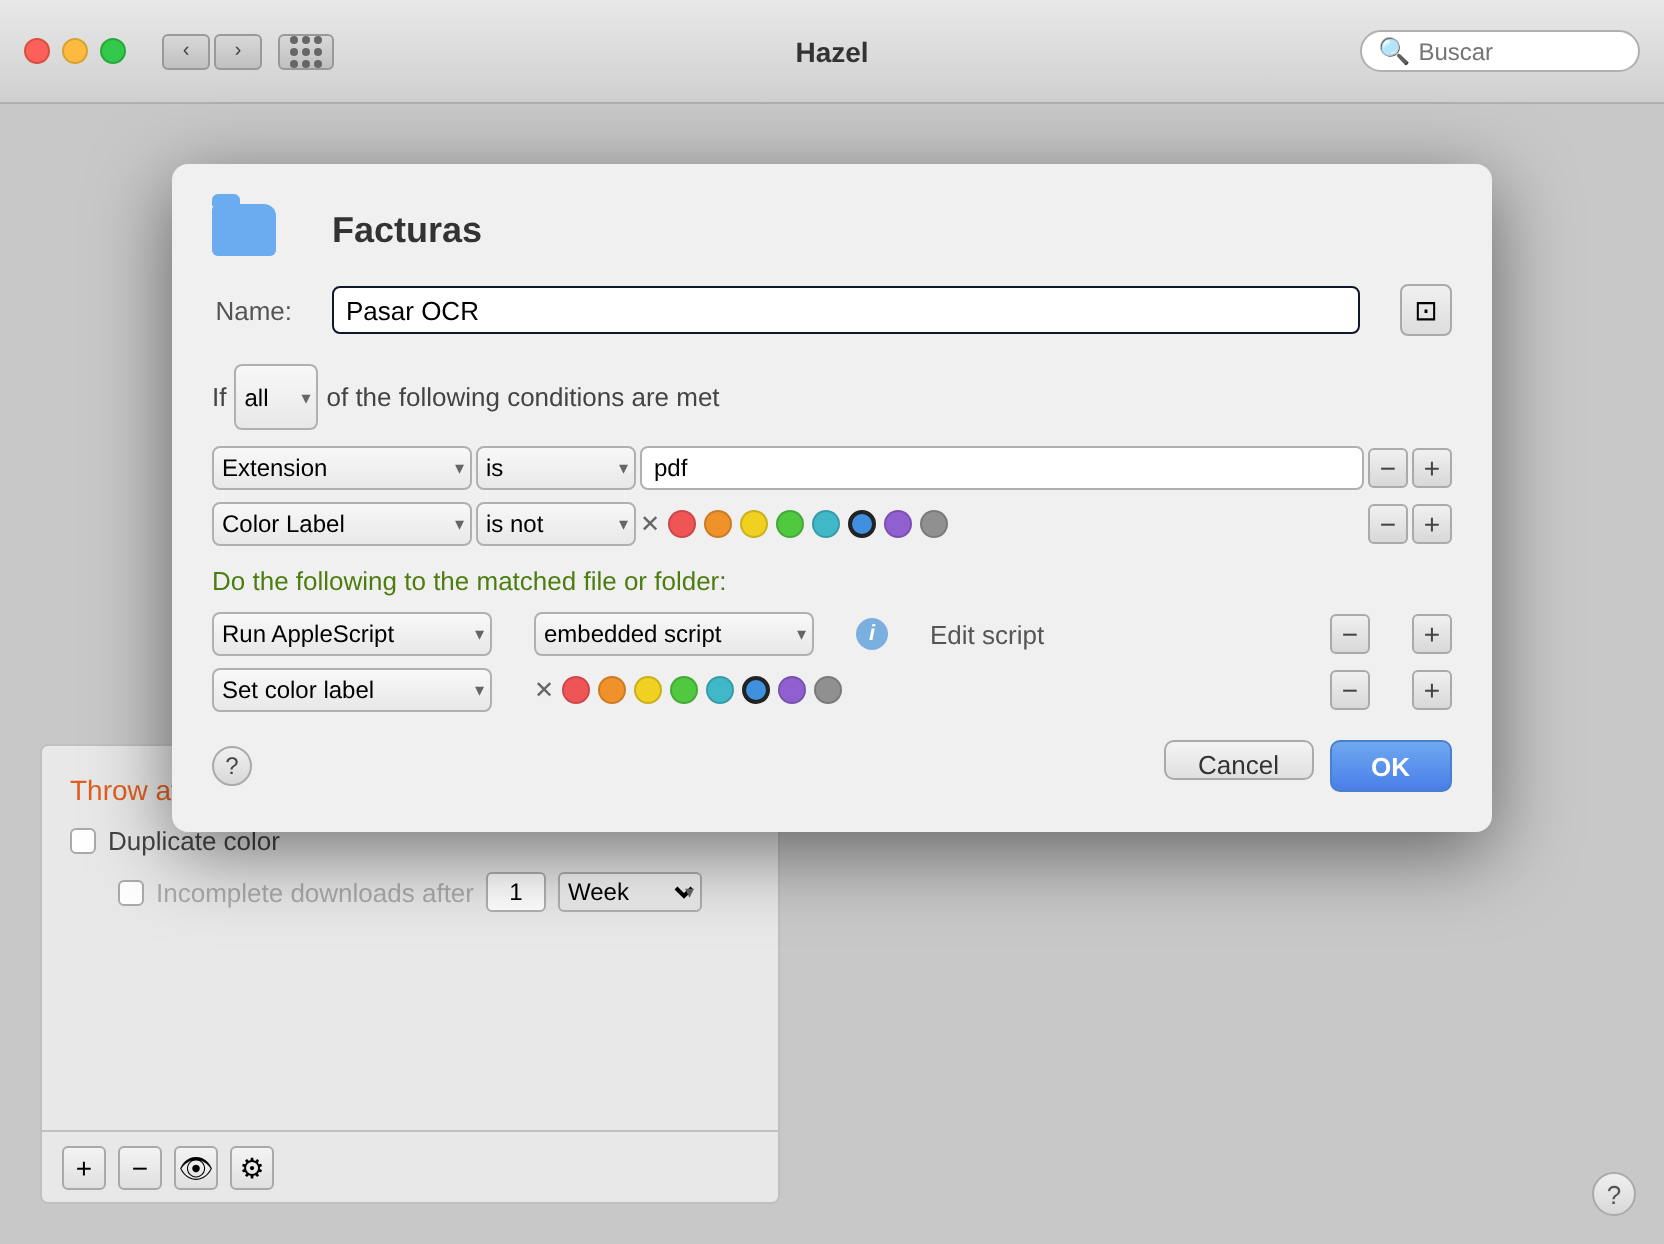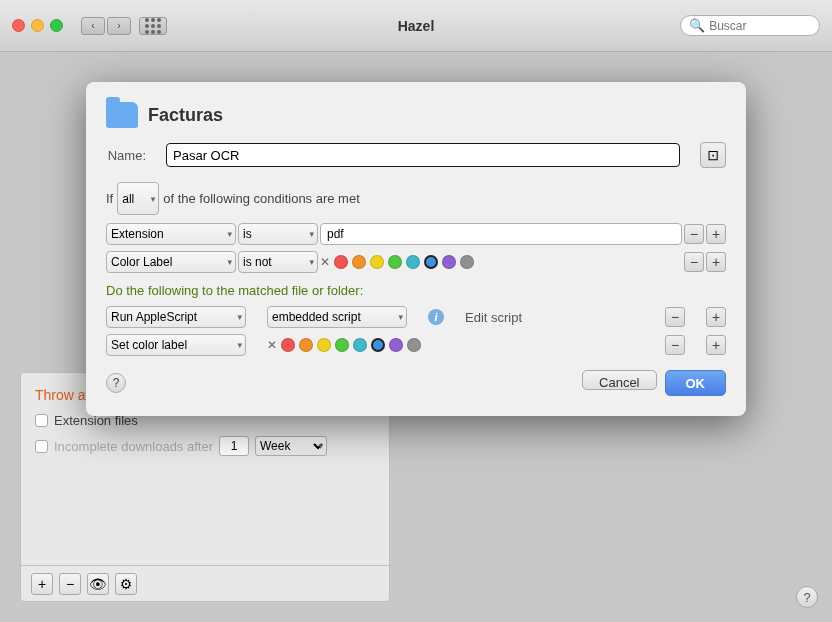--- a/index.html
+++ b/index.html
@@ -124,21 +124,21 @@
       padding: 20px;
       position: relative;
       z-index: 10;
       height: fit-content;
       margin-top: 10px;
     }
 
     .modal-header {
       display: flex;
       align-items: center;
-      gap: 10px;
+      gap: 28px;
       margin-bottom: 14px;
     }
 
     .folder-icon {
       width: 32px;
       height: 26px;
       background: #6aacef;
       border-radius: 3px 6px 3px 3px;
       position: relative;
     }
@@ -457,20 +457,21 @@
 
     .cb-label-dim {
       font-size: 13px;
       color: #aaa;
     }
 
     .incomplete-row {
       display: flex;
       align-items: center;
       gap: 6px;
+      justify-content: center;
     }
 
     .num-input {
       width: 30px;
       height: 20px;
       border: 1px solid #b0b0b0;
       border-radius: 3px;
       text-align: center;
       font-size: 12px;
     }
@@ -591,21 +592,21 @@
   </div>
 </div>
 
 <div class="main-area" style="position:relative;">
 
   <div class="bg-panel">
     <div class="bg-panel-content">
       <div class="throw-away-title">Throw away:</div>
       <div class="checkbox-row">
         <div class="cb"></div>
-        <span class="cb-label">Extension files</span>
+        <span class="cb-label">Duplicate color</span>
       </div>
       <div class="incomplete-row">
         <div class="cb"></div>
         <span class="cb-label-dim">Incomplete downloads after</span>
         <input type="text" class="num-input" value="1" style="">
         <div class="select-wrapper-inline">
           <select class="period-select">
             <option>Week</option>
             <option>Day</option>
             <option>Month</option>

